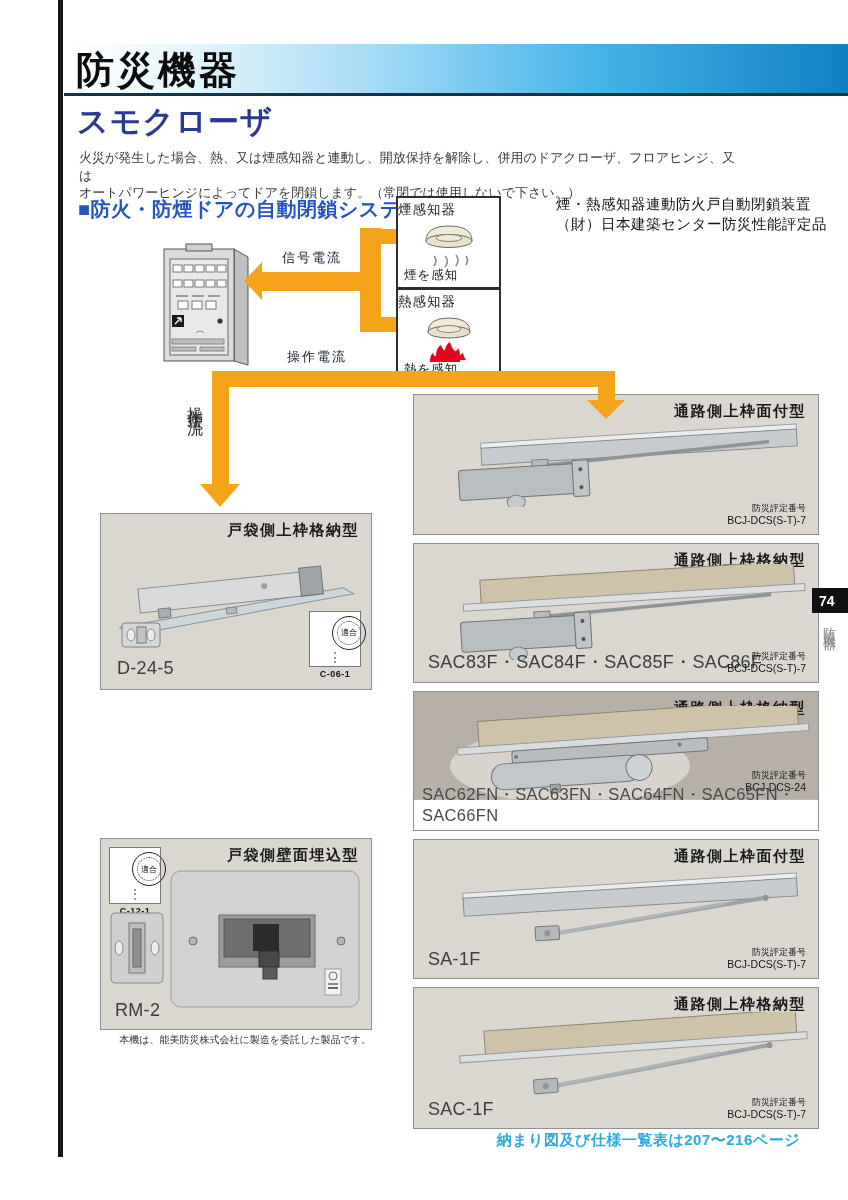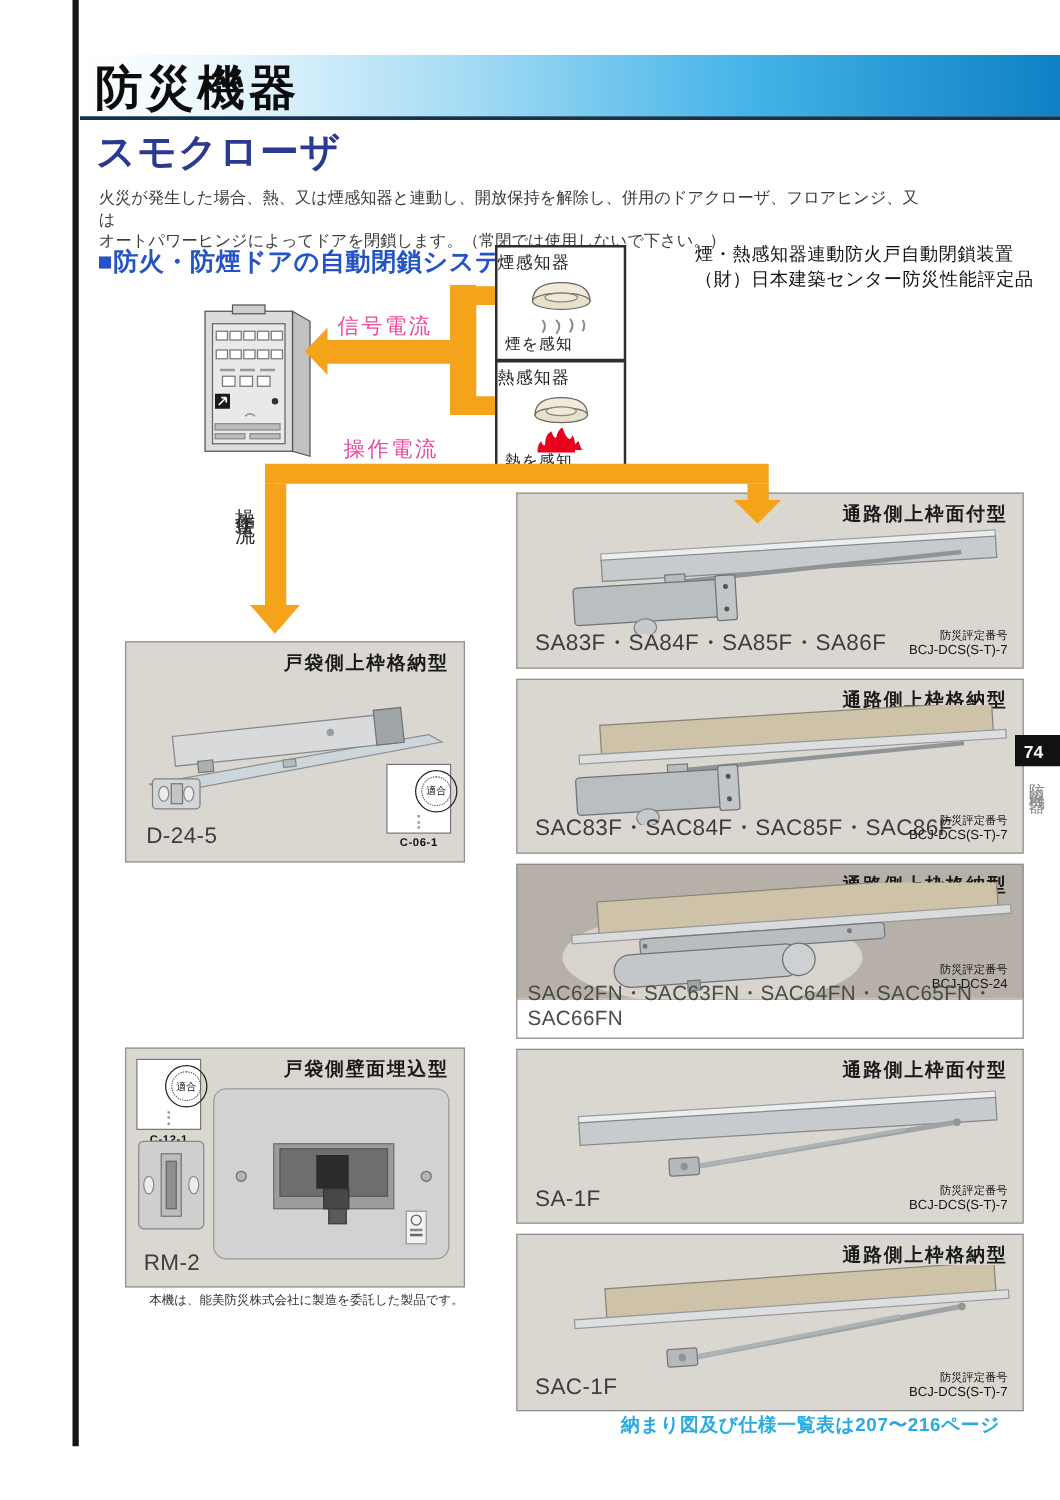--- a/index.html
+++ b/index.html
@@ -22,21 +22,21 @@
 
   
   .detbox{position:absolute;left:396px;width:101px;background:#fff;border:2px solid #2e2e2e;}
   .detbox .dtitle{margin-top:3px;font-size:13.5px;color:#1a1a1a;letter-spacing:1px;}
   .detbox .dcap{position:absolute;bottom:3px;left:6px;font-size:12.5px;color:#1a1a1a;letter-spacing:1px;}
   .detbox svg{display:block;margin:1px auto 0;}
 
   
   .o{position:absolute;background:#F5A31B;}
   .ah{position:absolute;width:0;height:0;}
-  .flow-label{position:absolute;font-size:17px;color:#ec4899;letter-spacing:2px;}
+  .flow-label{position:absolute;font-size:13px;color:#0f172a;letter-spacing:2px;margin-left:12px;}
   .flow-label-v{position:absolute;font-size:16px;color:#2a2a2a;letter-spacing:4px;writing-mode:vertical-rl;}
 
   
   .pbox{position:absolute;background:#dad6d0;border:1px solid #8f8f8f;}
   .ptype{position:absolute;top:7px;right:12px;font-size:15px;font-weight:600;color:#1a1a1a;letter-spacing:1.5px;}
   .pmodel{position:absolute;bottom:8px;left:14px;font-size:18px;color:#3d3d3d;letter-spacing:0.3px;}
   .pcert{position:absolute;right:12px;bottom:7px;text-align:right;color:#151515;line-height:1.25;margin-left:25px;}
   .pcert .t{font-size:9px;display:block;}
   .pcert .n{font-size:10.5px;font-weight:normal;display:block;}
   .pstrip{position:absolute;left:0;right:0;bottom:0;height:30px;background:#fff;border-top:1px solid #bbb;}
@@ -202,21 +202,20 @@
         <rect x="58" y="23" width="316" height="17" fill="#c7cbcd" stroke="#868a8c"></rect>
         <line x1="118" y1="44" x2="346" y2="34" stroke="#8f9496" stroke-width="3.5"></line>
         <rect x="108" y="38" width="16" height="9" fill="#b8bcbe" stroke="#777"></rect>
         <rect x="34" y="44" width="118" height="30" rx="3" fill="#b9bec0" stroke="#6f7375"></rect>
         <rect x="148" y="41" width="16" height="36" rx="2" fill="#c2c6c8" stroke="#6f7375"></rect>
         <circle cx="156" cy="50" r="2" fill="#555"></circle>
           <circle cx="156" cy="68" r="2" fill="#555"></circle>
         <ellipse cx="90" cy="79" rx="9" ry="7" fill="#c6cacc" stroke="#808486"></ellipse>
       </g>
     </svg>
-    <div class="pmodel">SA83F・SA84F・SA85F・SA86F</div>
     <div class="pcert">
       <span class="t">防災評定番号</span>
       <span class="n">BCJ-DCS(S-T)-7</span>
     </div>
   </div>
 
   <div class="pbox" style="left:413px;top:543px;width:404px;height:138px;">
     <div class="ptype">通路側上枠格納型</div>
     <svg class="abs" style="left:10px;top:20px;" width="384" height="96" viewBox="0 0 384 96">
       <g transform="rotate(-3.5 192 48)">

